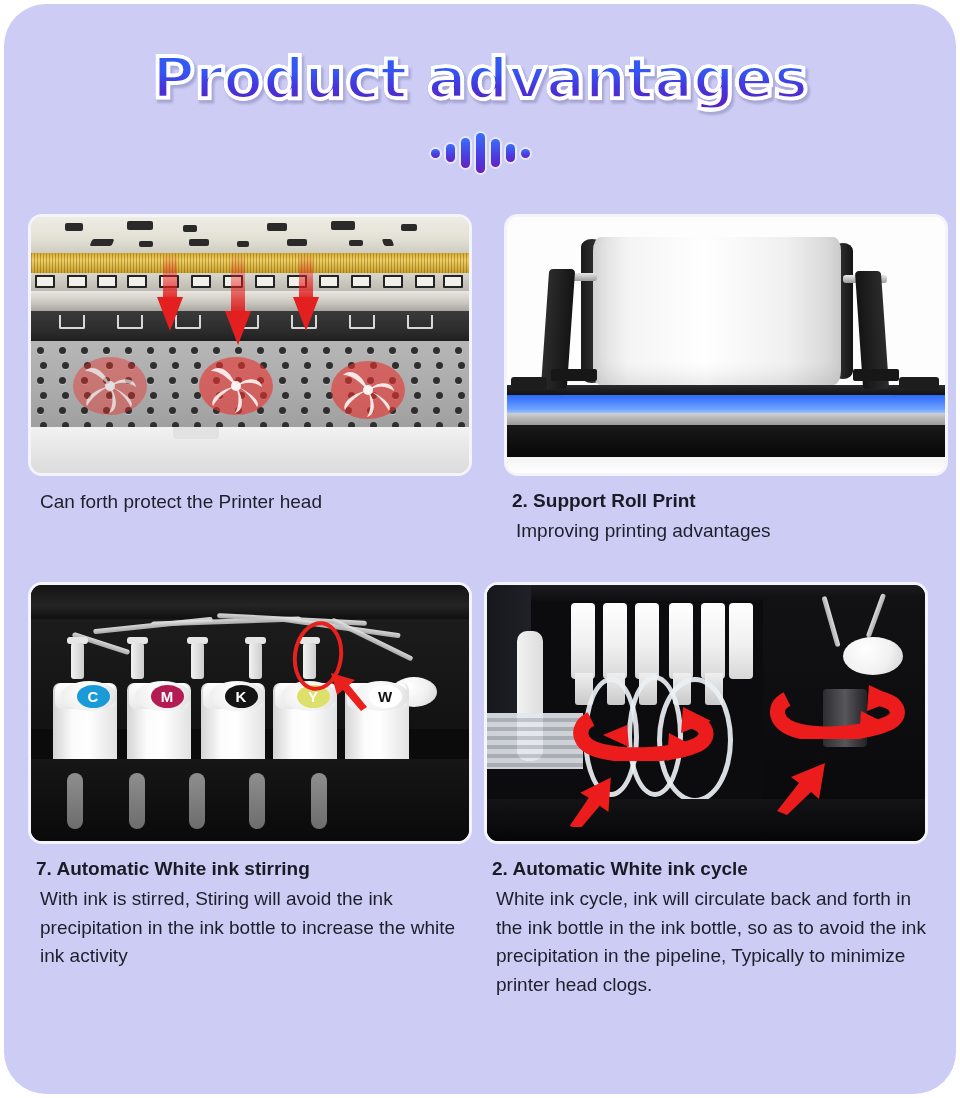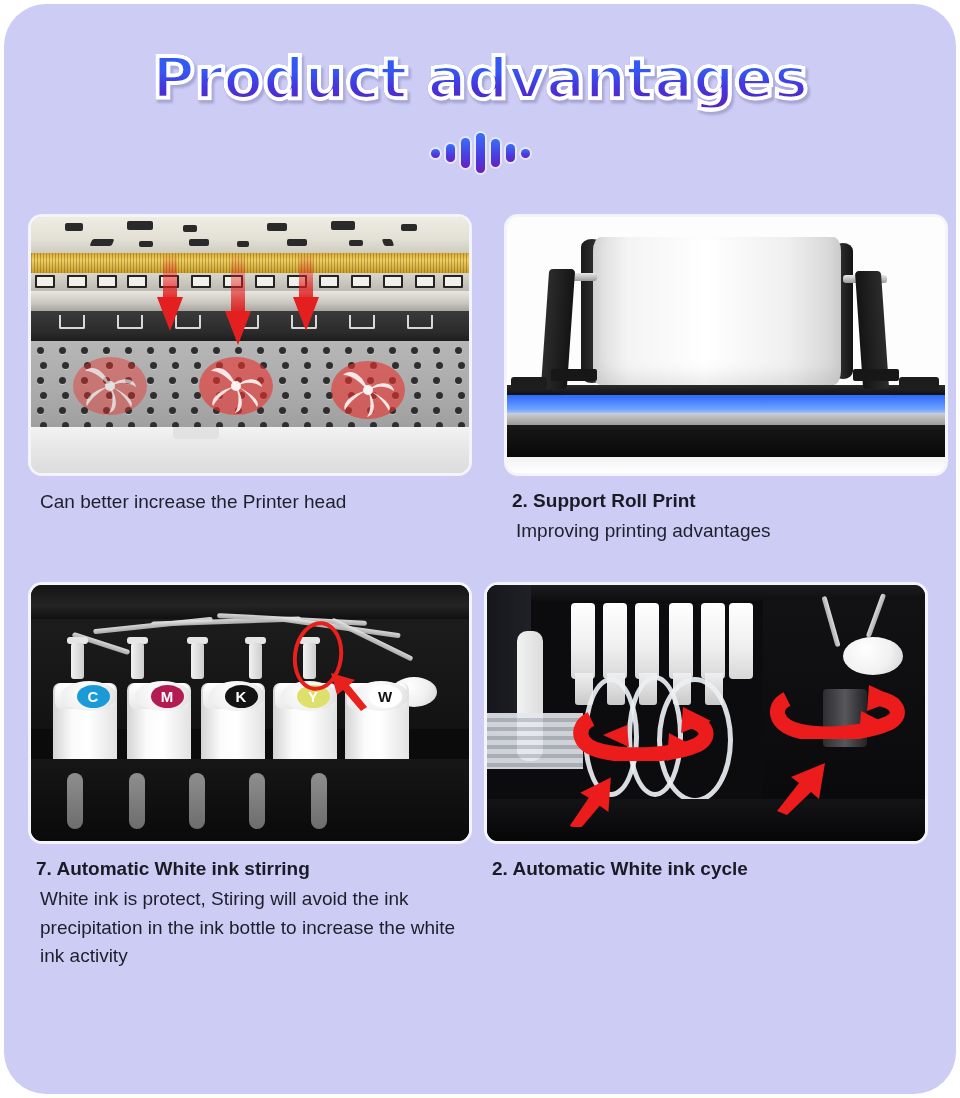--- a/index.html
+++ b/index.html
@@ -419,21 +419,21 @@
               <div class="tail" style="height:62px"></div>
                 <div class="head" style="top:58px"></div>
             </div>
             <div class="arrow-dn" style="left:262px;top:36px;">
               <div class="tail" style="height:48px"></div>
                 <div class="head" style="top:44px"></div>
             </div>
           </div>
         </div>
         <div class="cap">
-          <div class="cap-body">Can better increase the Printer head</div>
+          <div class="cap-body">Can forth protect the Printer head</div>
         </div>
       </div>
 
       <div class="cell cell2">
         <div class="photo">
           <div class="p2">
             <div class="p2-glow"></div>
             <div class="p2-glowtop"></div>
             <div class="p2-shelf"></div>
             <div class="p2-ledge"></div>
@@ -527,21 +527,21 @@
             <div class="ellipse-mark" style="left:262px;top:36px;width:42px;height:62px;transform:rotate(8deg)"></div>
             <div class="arrow-diag" style="left:278px;top:78px;width:60px;height:48px">
               <svg viewBox="0 0 60 48" width="60" height="48">
                 <path d="M58 44 L40 22 L46 17 L22 10 L28 32 L34 27 L52 48 Z" fill="#e8211d"></path>
               </svg>
             </div>
           </div>
         </div>
         <div class="cap">
           <div class="cap-title">7. Automatic White ink stirring</div>
-          <div class="cap-body">White ink is protect, Stiring will avoid the ink precipitation in the ink bottle to increase the white ink activity</div>
+          <div class="cap-body">With ink is stirred, Stiring will avoid the ink precipitation in the ink bottle to increase the white ink activity</div>
         </div>
       </div>
 
       <div class="cell cell4">
         <div class="photo">
           <div class="p4">
             <div class="p4-topbar"></div>
             <div class="p4-leftcol"></div>
             <div class="p4-right"></div>
 
@@ -593,18 +593,19 @@
             </div>
             <div class="arrow-diag" style="left:286px;top:160px;">
               <svg width="66" height="70" viewBox="0 0 66 70">
                 <path d="M4 66 L26 38 L18 32 L52 18 L46 54 L38 47 L14 70 Z" fill="#ec1c1c"></path>
               </svg>
             </div>
           </div>
         </div>
         <div class="cap">
           <div class="cap-title">2. Automatic White ink cycle</div>
+          <div class="cap-body">White ink cycle, ink will circulate back and forth in the ink bottle in the ink bottle, so as to avoid the ink precipitation in the pipeline, Typically to minimize printer head clogs.</div>
         </div>
       </div>
 
     </div>
   </div>
 </div>
 
 </body></html>

